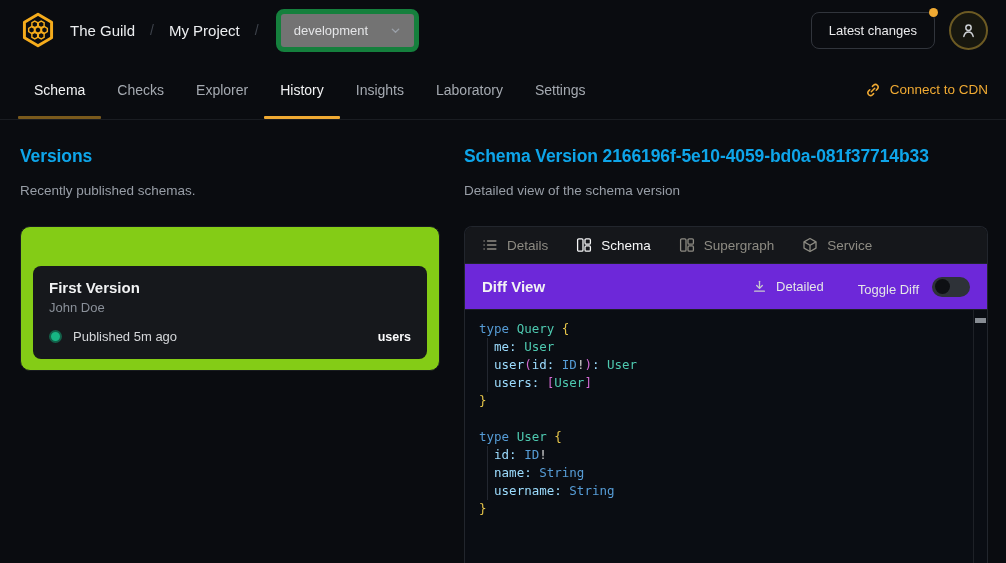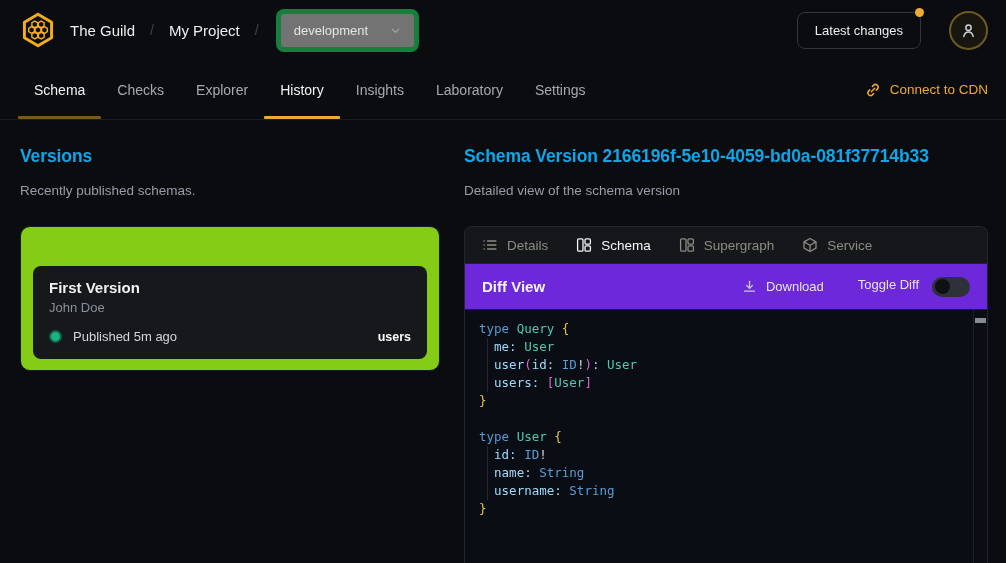--- a/index.html
+++ b/index.html
@@ -15,21 +15,21 @@
   header { height:60px; display:flex; align-items:center; padding:0 18px; flex:none; }
   .logo { width:40px; height:40px; display:flex; align-items:center; justify-content:center; cursor:pointer; }
   .breadcrumb { display:flex; align-items:center; gap:15px; margin-left:12px; font-size:15px; }
   .crumb { color:#eceef0; font-weight:500; text-decoration:none; cursor:pointer; }
   .slash { color:#3e434c; font-size:14px; }
   .target-select {
     display:flex; align-items:center; gap:22px; background:#737373; border:5px solid #15803d;
     border-radius:8px; padding:9px 13px; color:#e4e5e7; font-size:13px; cursor:pointer;
     font-family:inherit; margin-left:2px;
   }
-  .header-right { margin-left:auto; display:flex; align-items:center; gap:28px; }
+  .header-right { margin-left:auto; display:flex; align-items:center; gap:14px; }
   .latest-changes {
     position:relative; background:transparent; border:1px solid #31353c; border-radius:8px;
     padding:10px 17px; color:#ececee; font-size:13px; font-family:inherit; cursor:pointer;
   }
   .notif-dot { position:absolute; top:-5px; right:-4px; width:9px; height:9px; border-radius:50%;
     background:var(--accent,#f0aa33); }
   .get-started { display:flex; flex-direction:column; cursor:pointer; min-width:92px; }
   .gs-title { font-size:14px; font-weight:600; color:#f3f4f5; }
   .gs-sub { font-size:12px; color:#898f98; margin-top:2px; }
   .gs-bar { margin-top:6px; width:92px; height:4px; border-radius:3px; background:#36332a; overflow:hidden; }
@@ -80,21 +80,21 @@
     background:none; border:none; font-family:inherit; cursor:pointer; }
   .panel-tab .p-icon { display:flex; align-items:center; }
   .panel-tab.active { color:#f5f6f7; }
   .diff-header { height:46px; flex:none; background:#6d28d9; border-bottom:1px solid #1d2126;
     display:flex; align-items:center; padding:0 17px; }
   .diff-title { font-size:15px; font-weight:700; color:#f2f3f4; }
   .diff-actions { margin-left:auto; display:flex; align-items:center; gap:34px; }
   .download-btn { display:flex; align-items:center; gap:9px; background:none; border:none;
     color:#e4e5e7; font-size:13px; font-family:inherit; cursor:pointer; }
   .download-btn .p-icon { color:#c9cbce; display:flex; }
-  .toggle-group { display:flex; align-items:flex-start; gap:13px; }
+  .toggle-group { display:flex; align-items:flex-end; gap:13px; }
   .toggle-label { font-size:13px; color:#e4e5e7; }
   .switch { position:relative; width:38px; height:20px; border-radius:10px; background:#2e3238;
     border:none; cursor:pointer; flex:none; }
   .switch .knob { position:absolute; top:2.5px; left:3px; width:15px; height:15px; border-radius:50%;
     background:#0e1014; }
 
   
   .code-area { flex:1; min-height:0; position:relative; background:#0a0d13; overflow:hidden;
     padding:10px 16px 0 14px;
     font-family:"DejaVu Sans Mono","Liberation Mono",monospace; font-size:12.5px; line-height:18px; }
@@ -268,21 +268,21 @@
           <div class="diff-title">Diff View</div>
           <div class="diff-actions">
             <button class="download-btn">
               <span class="p-icon">
                 <svg width="15" height="15" viewBox="0 0 16 16" fill="none" stroke="currentColor" stroke-width="1.4" stroke-linecap="round" stroke-linejoin="round">
                   <path d="M8 2.5v7"></path>
                     <path d="M5 7l3 3 3-3"></path>
                     <path d="M2.8 13h10.4"></path>
                 </svg>
               </span>
-              <span>Download</span>
+              <span>Detailed</span>
             </button>
             <div class="toggle-group">
               <span class="toggle-label">Toggle Diff</span>
               <button class="switch">
                 <span class="knob"></span>
               </button>
             </div>
           </div>
         </div>
 

